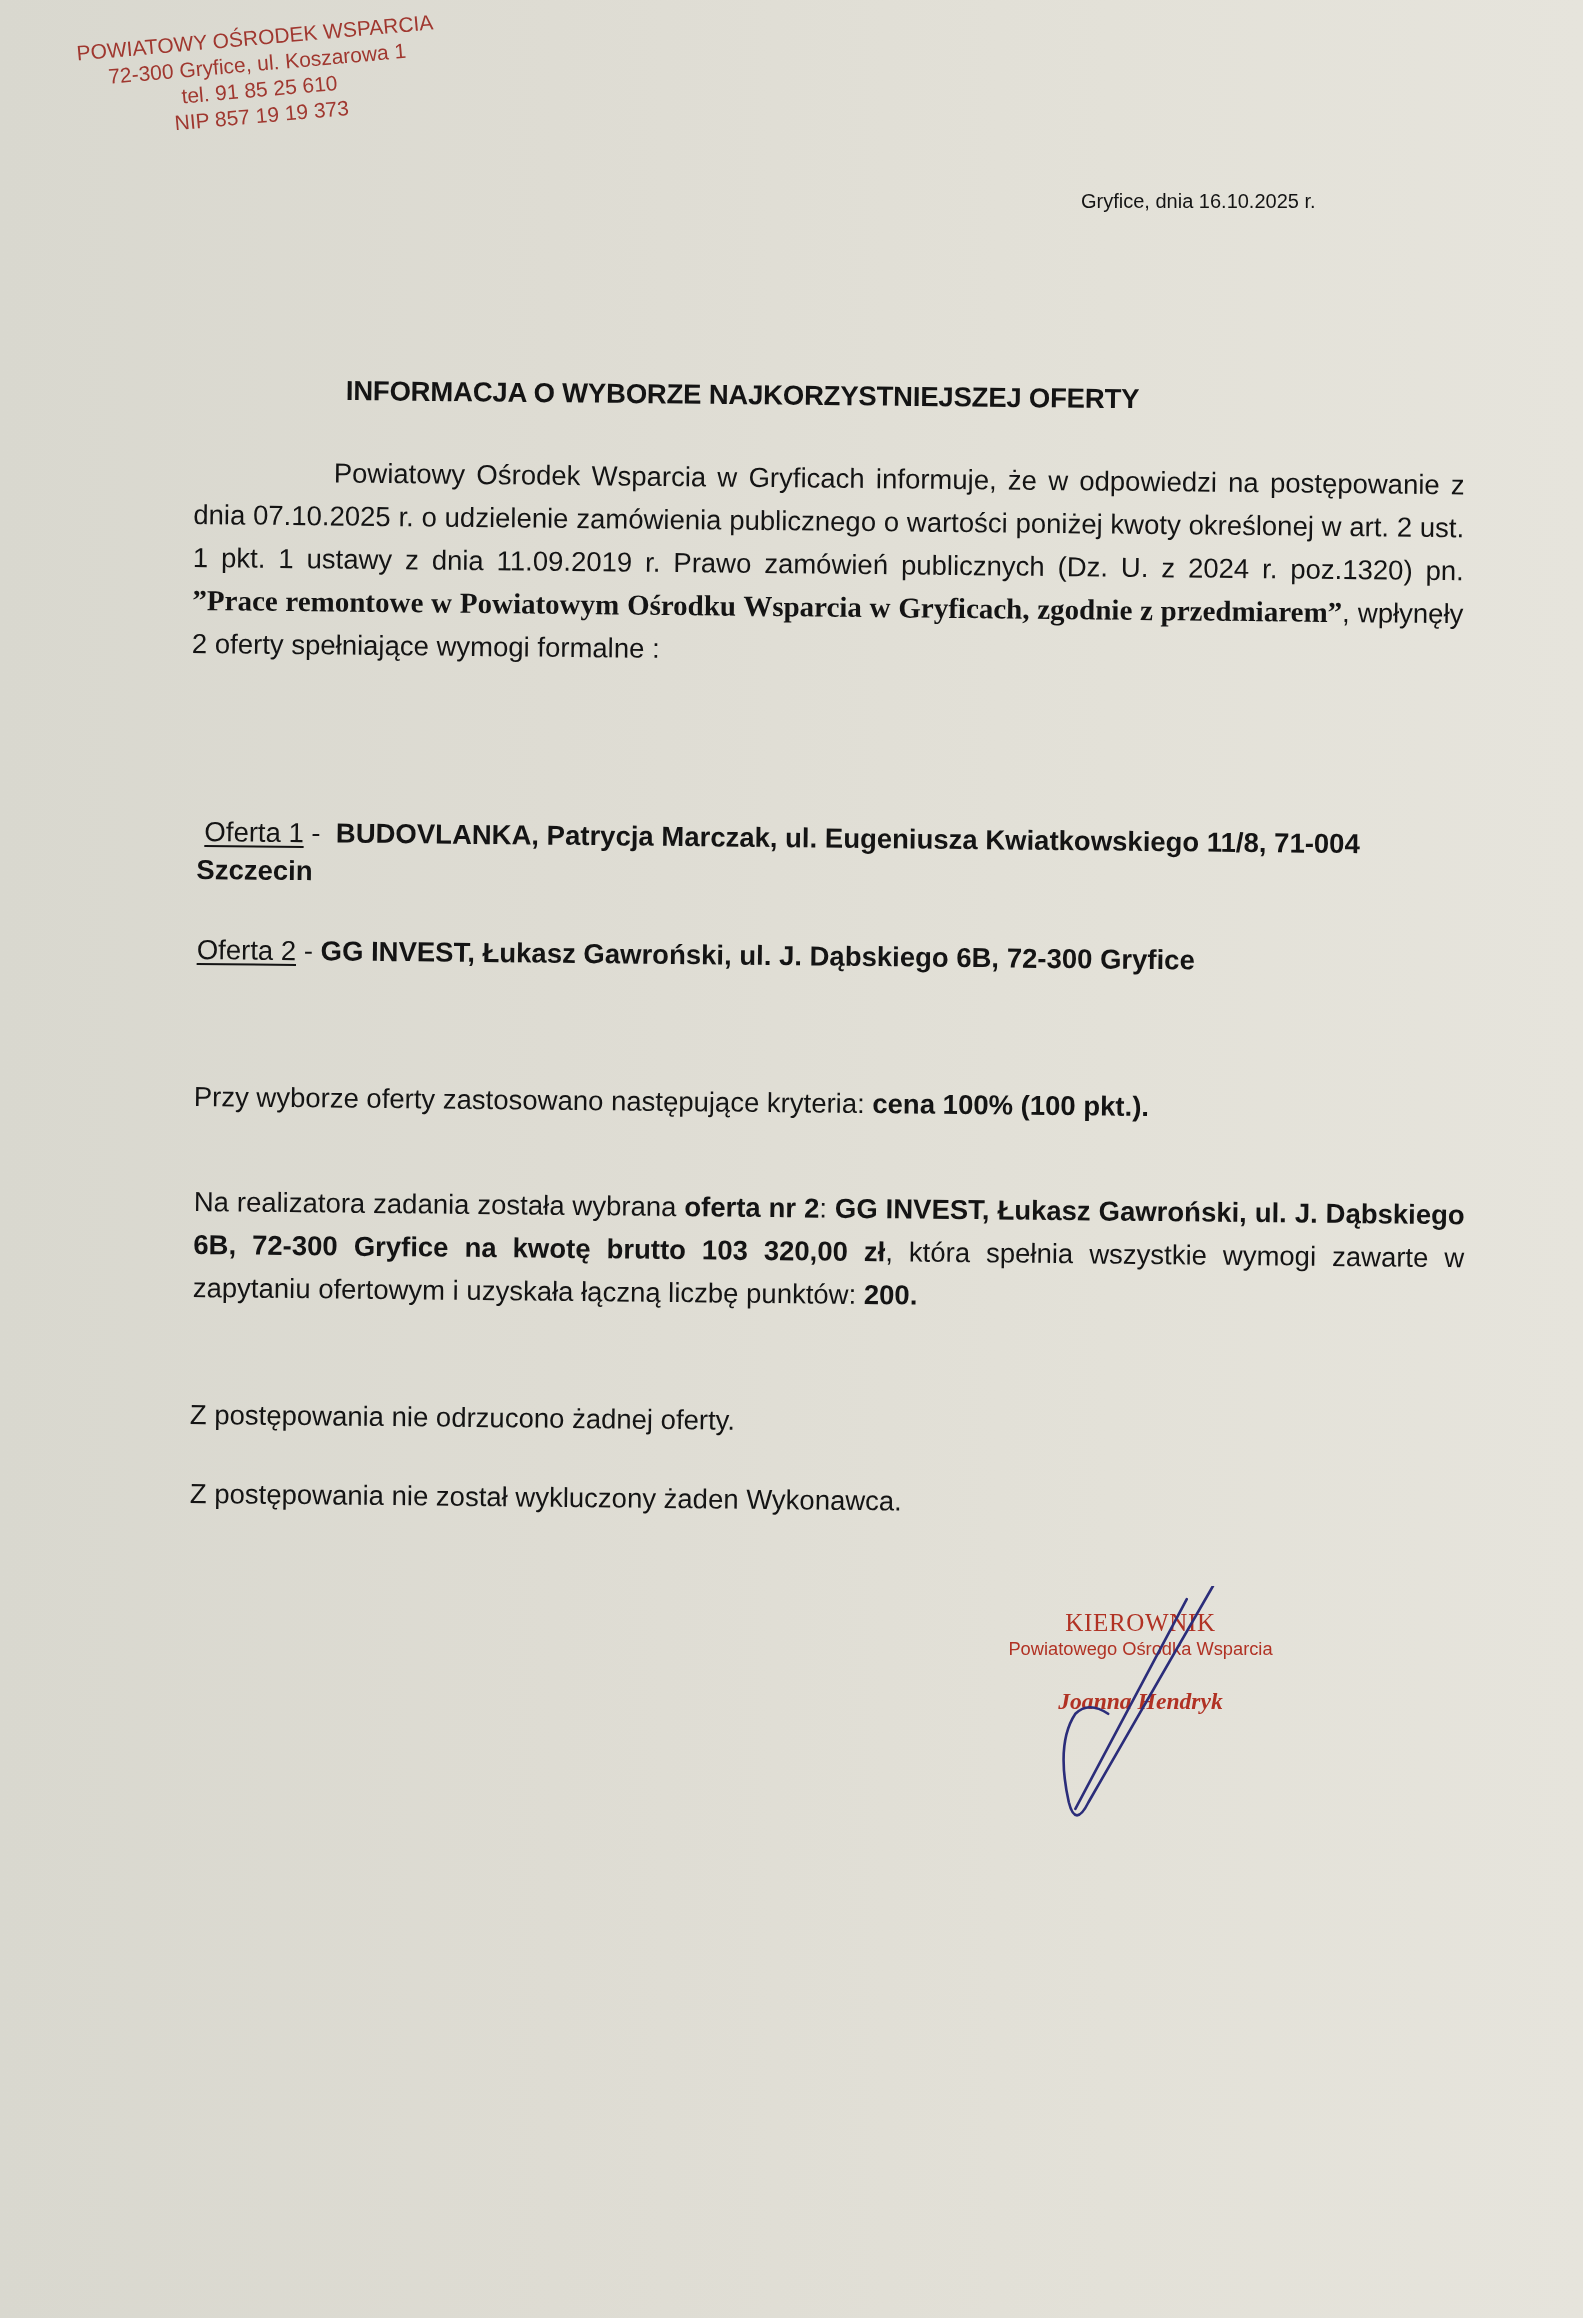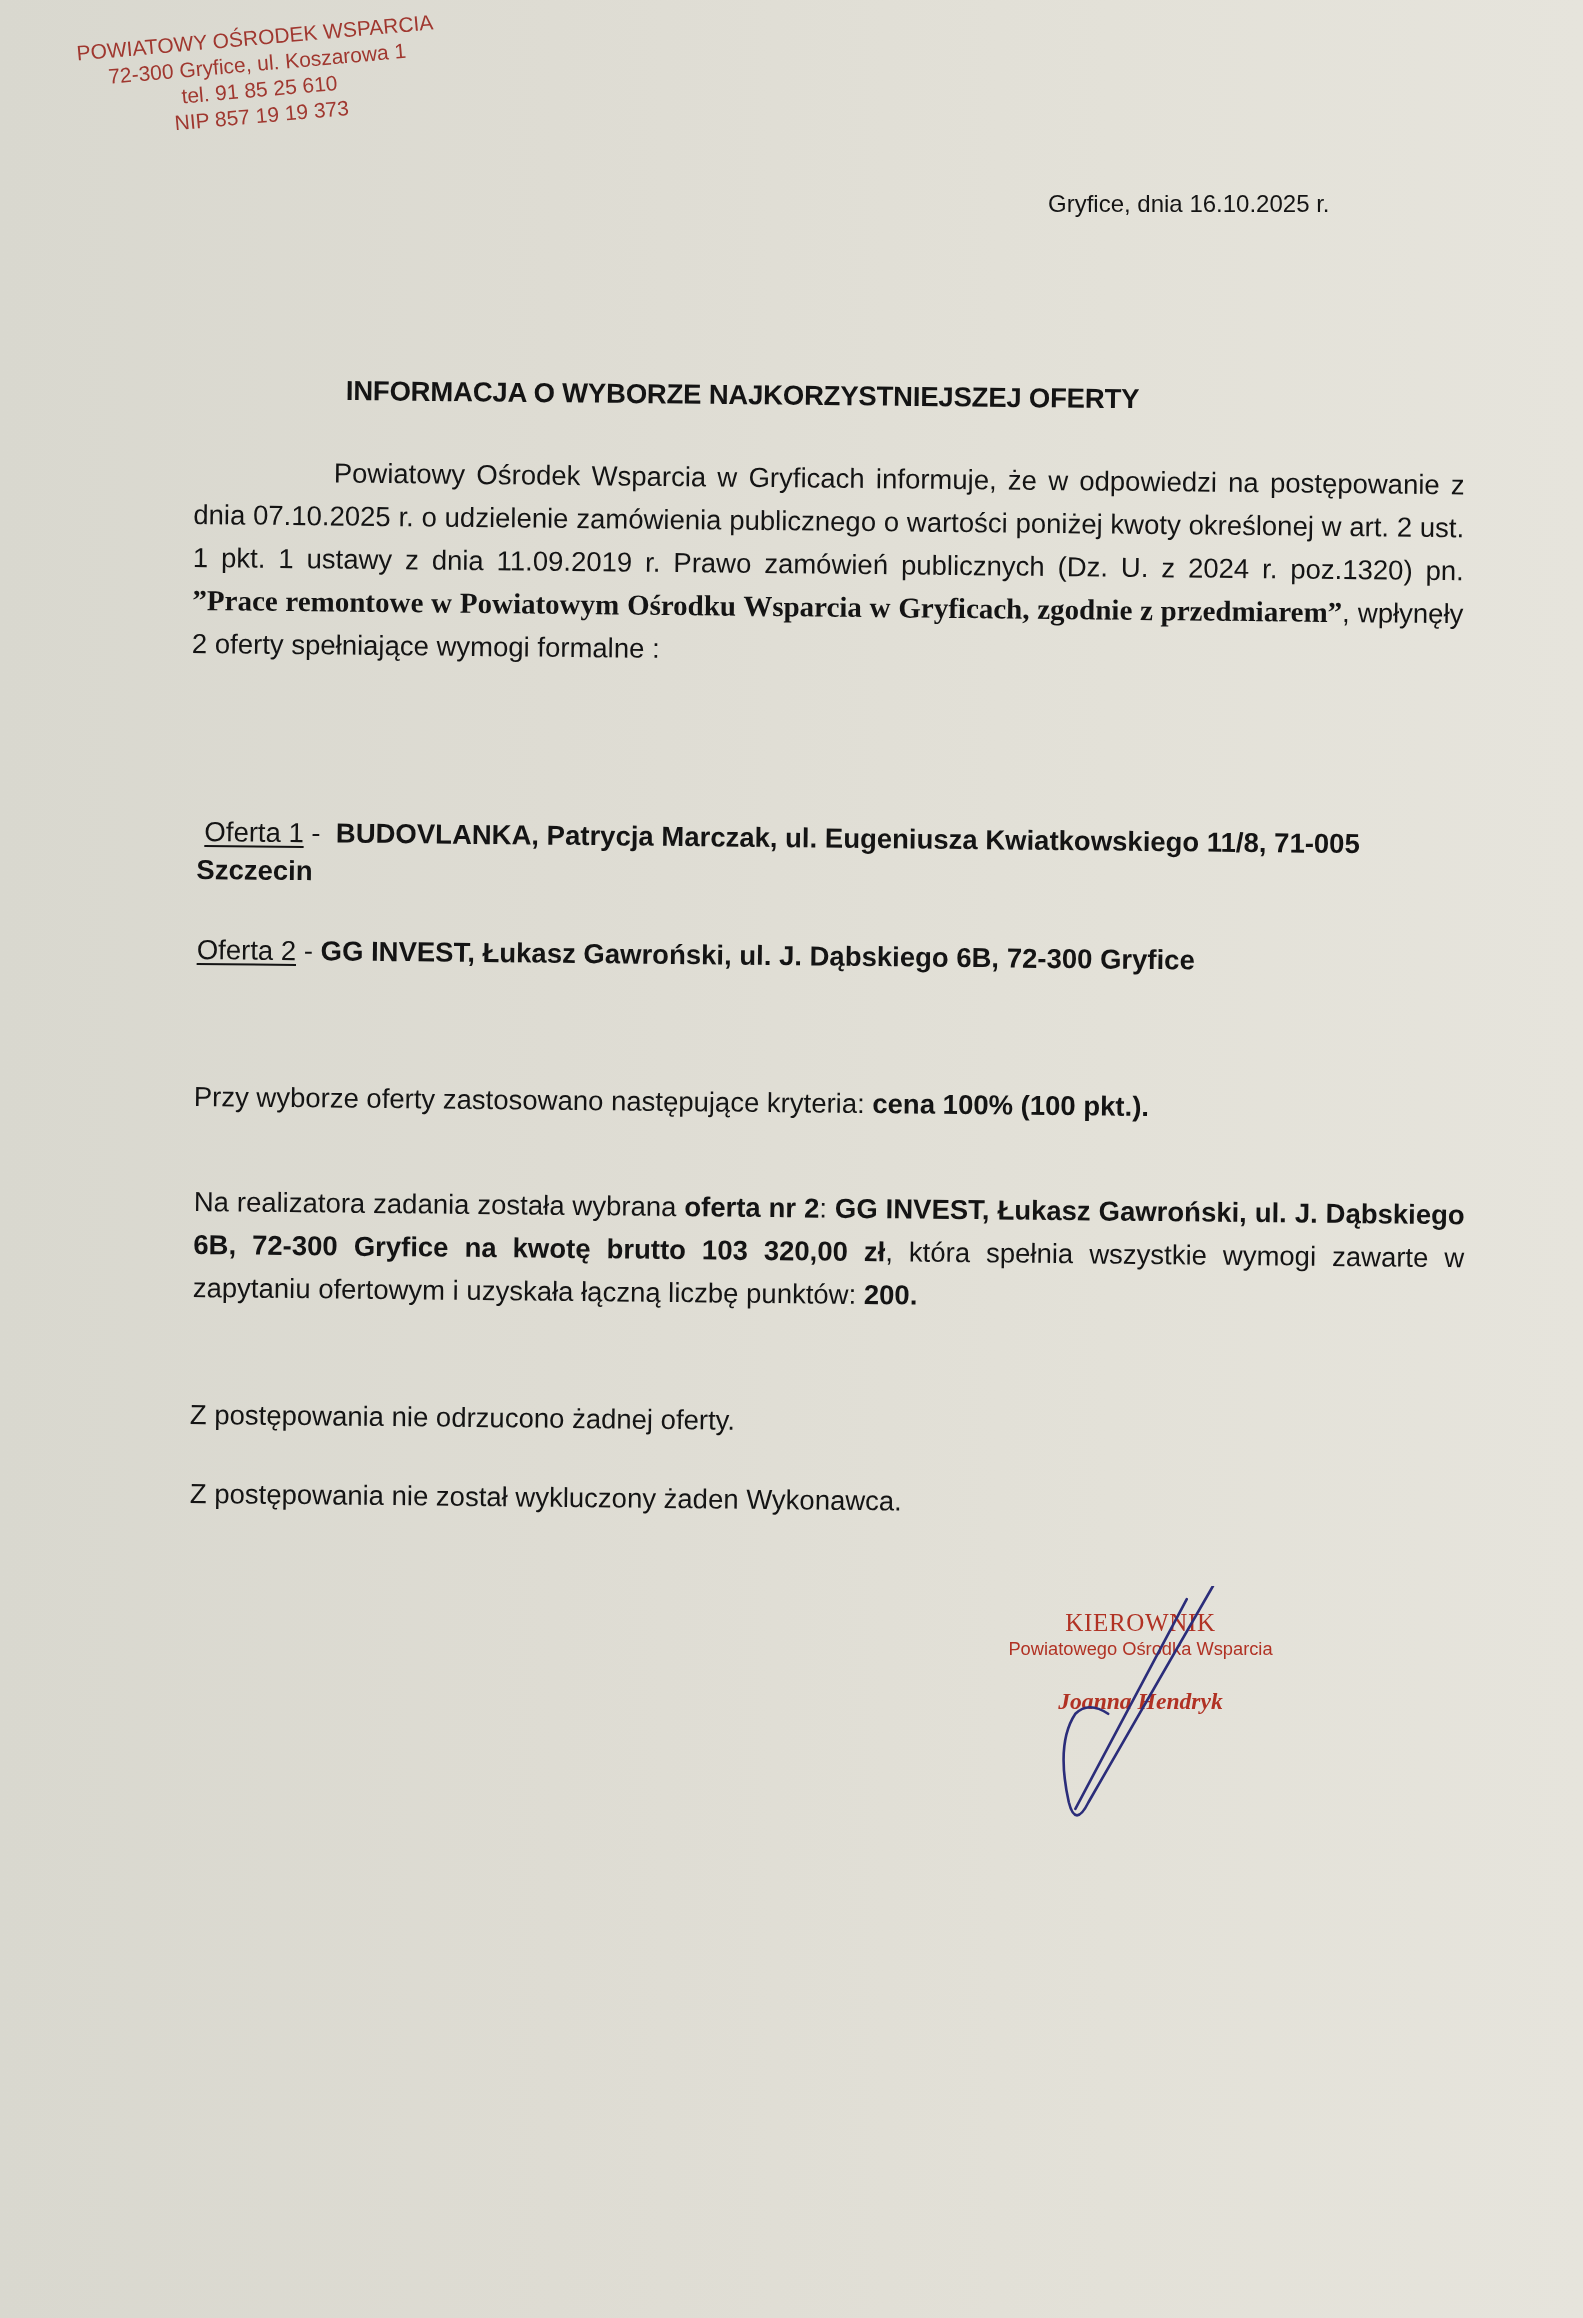--- a/index.html
+++ b/index.html
@@ -15,22 +15,22 @@
     color:#9b2a22;
     font-family:"Liberation Sans", sans-serif;
     font-size:21px; line-height:26px;
     transform: rotate(-5deg); transform-origin: left top;
     text-align:center;
     width:367px;
     opacity:0.92;
   }
   .stamp div { white-space:nowrap; }
   .date {
-    position:absolute; left:1048px; top:190px;
-    font-size:24px; white-space:nowrap;
+    position:absolute; left:1081px; top:190px;
+    font-size:20px; white-space:nowrap;
   }
   .title {
     position:absolute; left:346px; top:375px;
     font-size:27.5px; font-weight:bold; white-space:nowrap;
     transform: rotate(0.6deg); transform-origin:left top;
     letter-spacing:-0.2px;
   }
   .para {
     position:absolute; left:194px; width:1271px;
     font-size:27.5px; line-height:43px;
@@ -71,21 +71,21 @@
   <div>tel. 91 85 25 610</div>
   <div>NIP 857 19 19 373</div>
 </div>
 
 <div class="date">Gryfice, dnia 16.10.2025 r.</div>
 
 <div class="title">INFORMACJA O WYBORZE NAJKORZYSTNIEJSZEJ OFERTY</div>
 
 <div class="para p1"><span>Powiatowy Ośrodek Wsparcia w Gryficach informuje, że w odpowiedzi na postępowanie z dnia 07.10.2025 r. o udzielenie zamówienia publicznego o wartości poniżej kwoty określonej w art. 2 ust. 1 pkt. 1 ustawy z dnia 11.09.2019 r. Prawo zamówień publicznych (Dz. U. z 2024 r. poz.1320) pn. </span><span class="serif-b">”Prace remontowe w Powiatowym Ośrodku Wsparcia w Gryficach, zgodnie z przedmiarem”</span><span>, wpłynęły 2 oferty spełniające wymogi formalne :</span></div>
 
-<div class="offer offer1">&nbsp;<span class="u">Oferta 1</span><span> - </span>&nbsp;<span class="b">BUDOVLANKA, Patrycja Marczak, ul. Eugeniusza Kwiatkowskiego 11/8, 71-005 Szczecin</span></div>
+<div class="offer offer1">&nbsp;<span class="u">Oferta 1</span><span> - </span>&nbsp;<span class="b">BUDOVLANKA, Patrycja Marczak, ul. Eugeniusza Kwiatkowskiego 11/8, 71-004 Szczecin</span></div>
 
 <div class="offer offer2"><span class="u">Oferta 2</span><span> - </span><span class="b">GG INVEST, Łukasz Gawroński, ul. J. Dąbskiego 6B, 72-300 Gryfice</span></div>
 
 <div class="para crit"><span>Przy wyborze oferty zastosowano następujące kryteria: </span><span class="b">cena 100% (100 pkt.).</span></div>
 
 <div class="para winner"><span>Na realizatora zadania została wybrana </span><span class="b">oferta nr 2</span><span>: </span><span class="b">GG INVEST, Łukasz Gawroński, ul. J. Dąbskiego 6B, 72-300 Gryfice na kwotę brutto 103 320,00 zł</span><span>,  która spełnia wszystkie wymogi zawarte w zapytaniu ofertowym i uzyskała łączną liczbę punktów: </span><span class="b">200.</span></div>
 
 <div class="line nr1">Z postępowania nie odrzucono żadnej oferty.</div>
 <div class="line nr2">Z postępowania nie został wykluczony żaden Wykonawca.</div>
 

